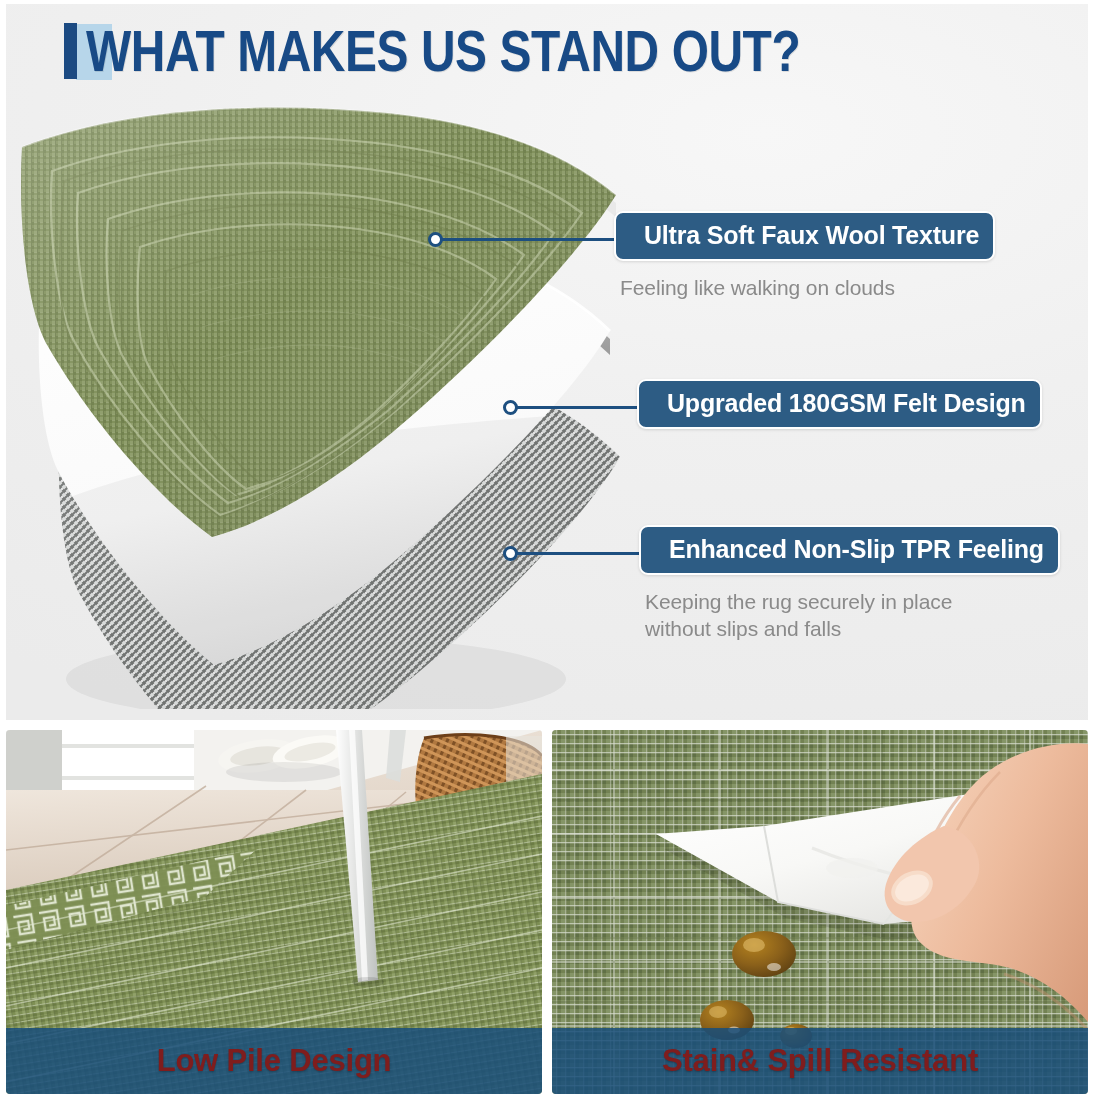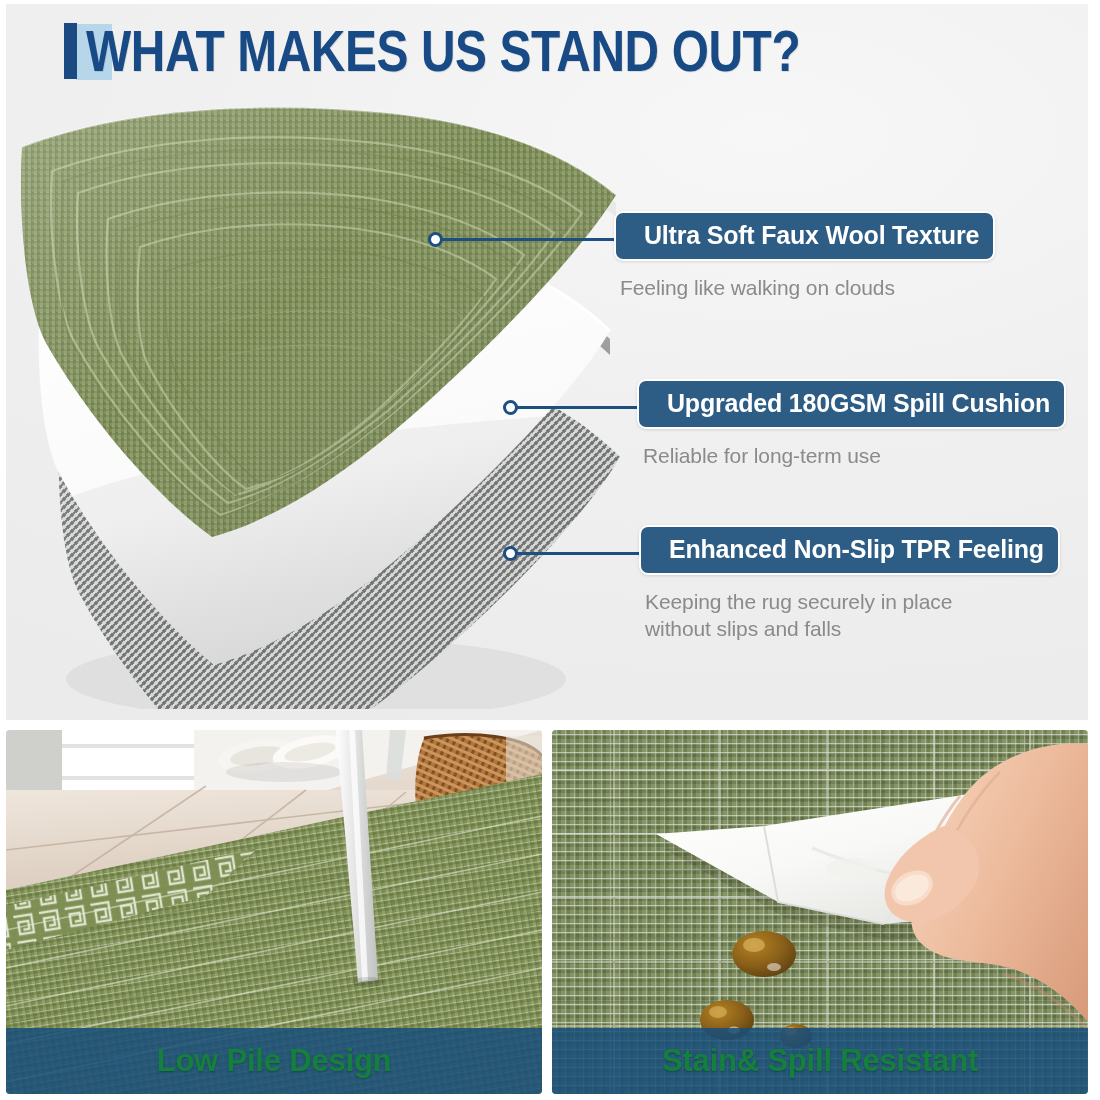--- a/index.html
+++ b/index.html
@@ -85,21 +85,21 @@
   }
   .photo-card{
     position:relative;flex:1 1 0;border-radius:4px;overflow:hidden;
     background:#dfe0dc;
   }
   .photo-card svg{position:absolute;inset:0;width:100%;height:100%;display:block;}
   .caption-bar{
     position:absolute;left:0;right:0;bottom:0;height:66px;
     background:rgba(25,78,122,0.86);
     display:flex;align-items:center;justify-content:center;
-    color:#15803d;font-size:31px;font-weight:bold;letter-spacing:-0.2px;
+    color:#7f1d1d;font-size:31px;font-weight:bold;letter-spacing:-0.2px;
     text-shadow:0 1px 2px rgba(0,0,0,.25);
   }
 </style>
 </head>
 <body>
 
 <div id="root">
 
   <div class="top-panel">
 
@@ -240,22 +240,21 @@
     <span class="leader-dot" style="left:422px;top:228px;"></span>
     <span class="leader" style="left:436px;top:234px;width:172px;"></span>
     <div class="callout" style="left:608px;top:207px;">
       <div class="callout-box">Ultra Soft Faux Wool Texture</div>
       <div class="callout-sub">Feeling like walking on clouds</div>
     </div>
 
     <span class="leader-dot" style="left:497px;top:396px;"></span>
     <span class="leader" style="left:511px;top:402px;width:120px;"></span>
     <div class="callout" style="left:631px;top:375px;">
-      <div class="callout-box">Upgraded 180GSM Spill Cushion</div>
-      <div class="callout-sub">Reliable for long-term use</div>
+      <div class="callout-box">Upgraded 180GSM Felt Design</div>
     </div>
 
     <span class="leader-dot" style="left:497px;top:542px;"></span>
     <span class="leader" style="left:511px;top:548px;width:122px;"></span>
     <div class="callout" style="left:633px;top:521px;">
       <div class="callout-box">Enhanced Non-Slip TPR Feeling</div>
       <div class="callout-sub">Keeping the rug securely in place
 without slips and falls</div>
     </div>
 

